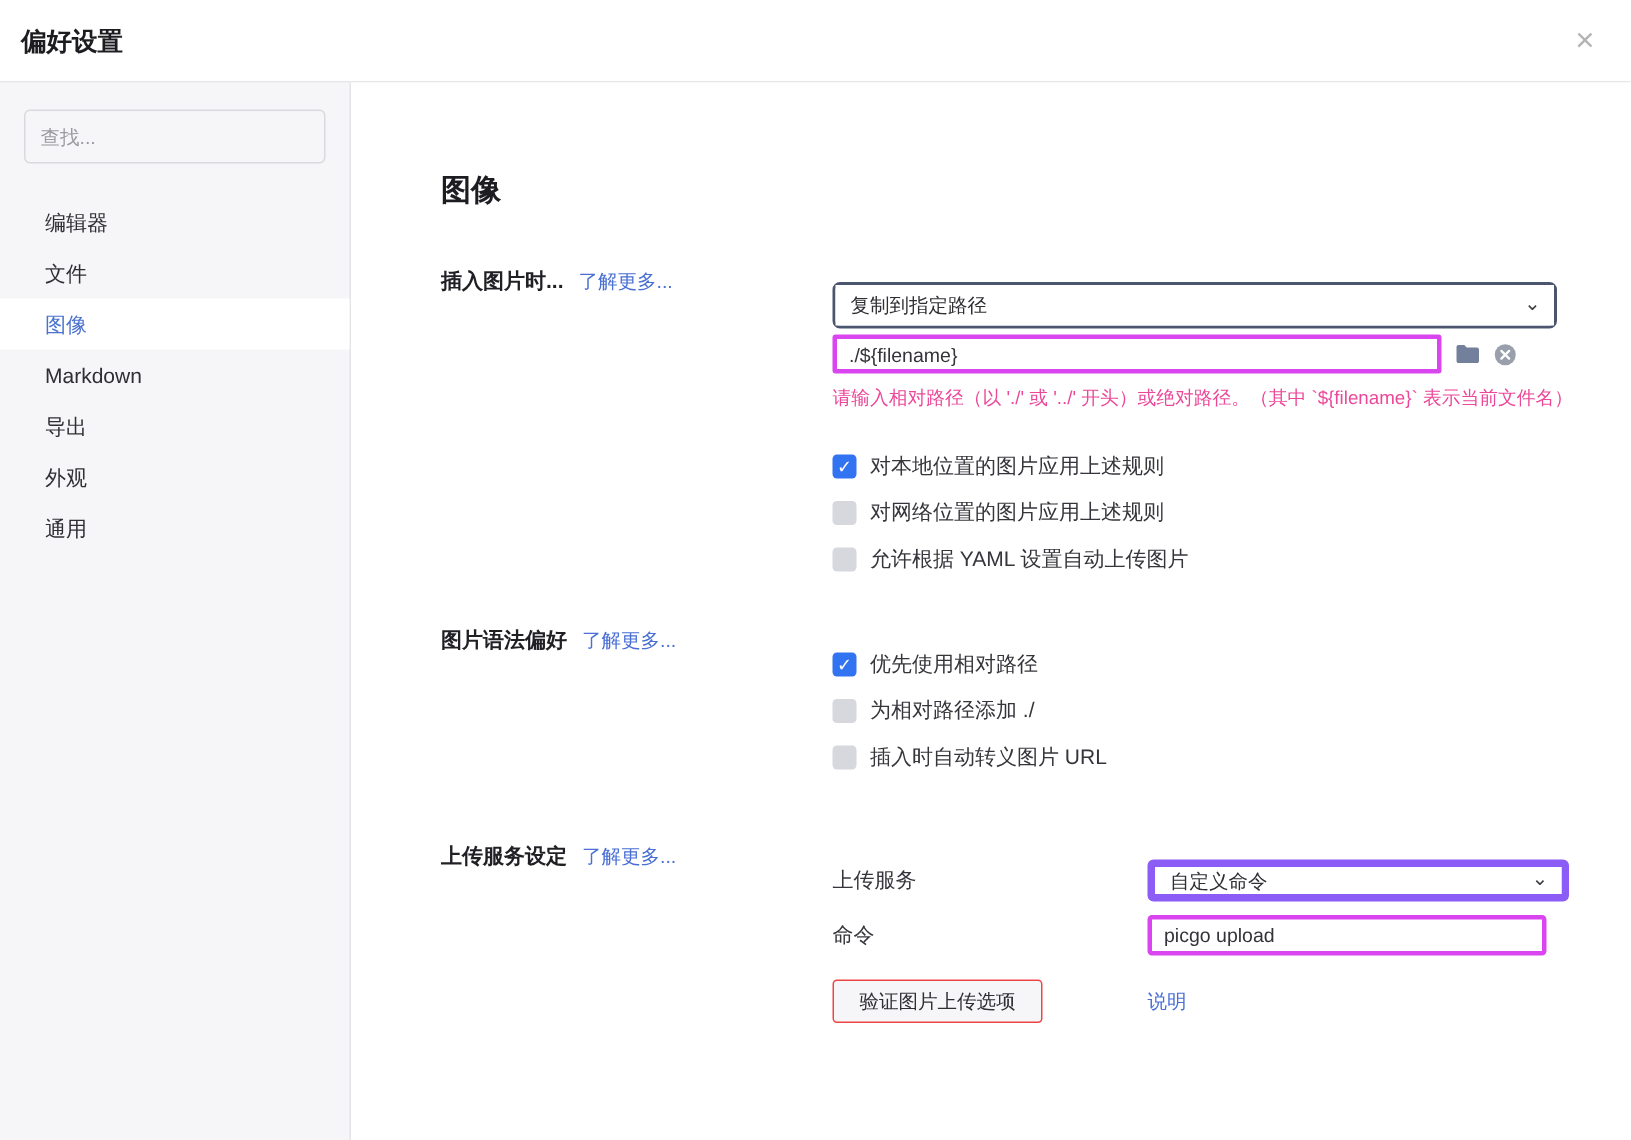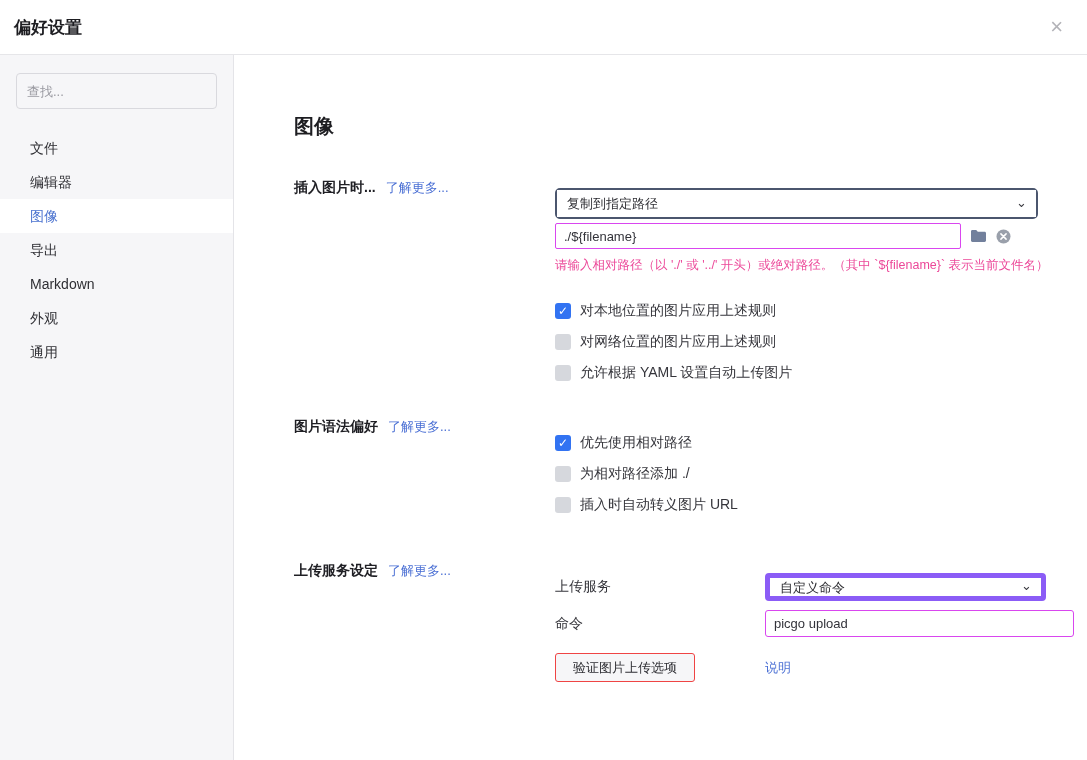--- a/index.html
+++ b/index.html
@@ -56,42 +56,42 @@
   }
   .select-lg { width:483px; height:31px; border:2px solid #4b566e; border-radius:5px; }
   .select-sm { width:281px; height:28px; border:5px solid #8b5cf6; border-radius:4px; }
   .chevron {
     position:absolute; right:9px; top:50%; transform:translateY(-58%);
     color:#3a3a40; font-size:13px; pointer-events:none;
   }
   
   .path-row { margin-top:4px; display:flex; align-items:center; }
   .text-input {
-    height:26px; border:1px solid #d946ef; border-radius:2px; padding:0 8px;
+    height:26px; border:3px solid #d946ef; border-radius:2px; padding:0 8px;
     font-size:13px; color:#33333a; font-family:inherit; outline:none; background:#fff;
   }
   .path-input { width:406px; }
   .icon-btn { margin-left:9px; cursor:pointer; display:inline-flex; align-items:center; }
   .hint { margin-top:8px; font-size:12.5px; color:#ec4899; white-space:nowrap; }
   
   .cb-group { margin-top:28px; }
   .cb-row { display:flex; align-items:center; margin-bottom:13px; position:relative; width:740px; }
   .cb {
     width:16px; height:16px; border-radius:3px; background:#d6d8dd; flex:none;
     display:inline-flex; align-items:center; justify-content:center; cursor:pointer;
   }
   .cb.checked { background:#3273f2; }
   .cb.checked::after { content:"✓"; color:#fff; font-size:12px; font-weight:700; line-height:1; }
   .cb-label { margin-left:9px; font-size:14px; color:#35353b; }
   .cb-group.tight { margin-top:7px; }
   
   .upload-grid { padding-top:2px; }
   .upload-row { display:flex; align-items:center; margin-bottom:9px; }
   .upload-row .fld-label { width:210px; flex:none; font-size:14px; color:#35353b; }
-  .cmd-input { width:309px; height:27px; border-radius:3px; }
+  .cmd-input { width:266px; height:27px; border-radius:3px; }
   .btn-row { margin-top:16px; display:flex; align-items:center; }
   .btn {
     height:29px; padding:0 17px; background:#f6f6f8; border:1px solid #ef4444;
     border-radius:3px; font-size:13px; color:#2e2e33; cursor:pointer; font-family:inherit;
   }
   .btn-row .learn-more { margin-left:0; }
   .btn-spacer { width:210px; flex:none; display:flex; align-items:center; }
 </style>
 </head>
 <body>
@@ -101,25 +101,25 @@
   <div class="close-btn">×</div>
 </div>
 
 <div class="shell">
 
   <div class="sidebar">
     <div class="search-box">
       <input type="text" placeholder="查找..." style="">
     </div>
     <div class="nav">
+      <div class="nav-item">编辑器</div>
       <div class="nav-item">文件</div>
-      <div class="nav-item">编辑器</div>
       <div class="nav-item active">图像</div>
+      <div class="nav-item">Markdown</div>
       <div class="nav-item">导出</div>
-      <div class="nav-item">Markdown</div>
       <div class="nav-item">外观</div>
       <div class="nav-item">通用</div>
     </div>
   </div>
 
   <div class="main">
     <div class="page-title">图像</div>
 
     <div class="section">
       <div class="label-col">

